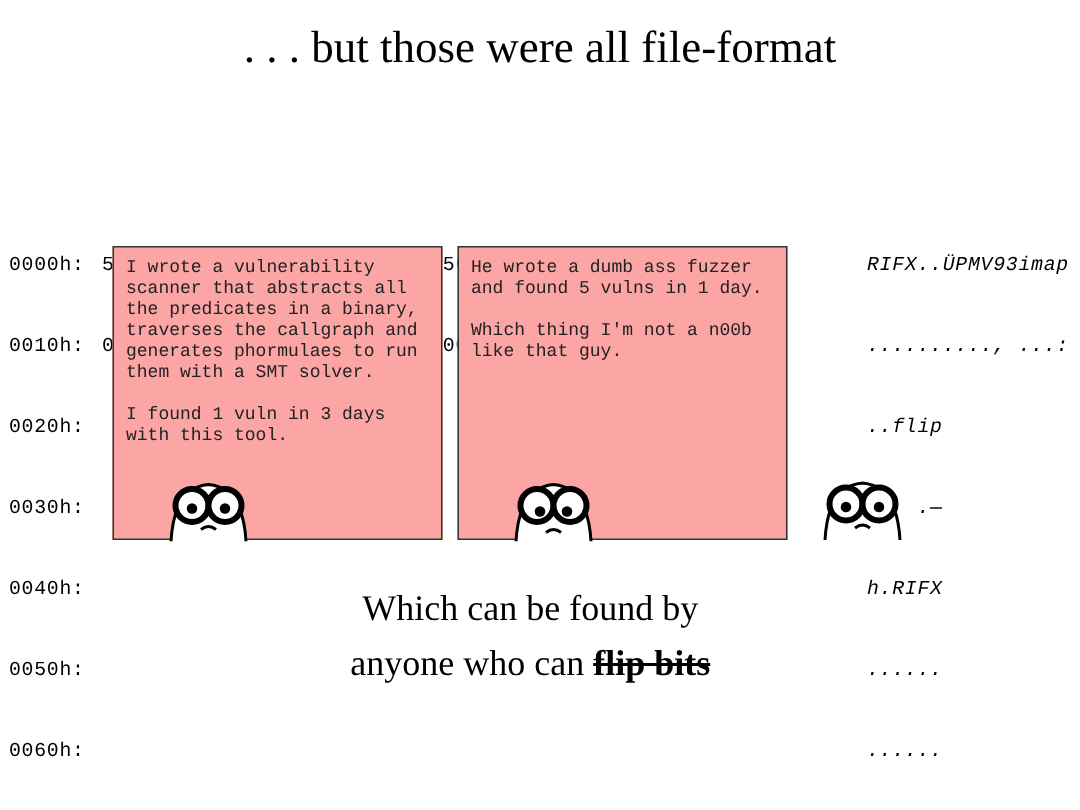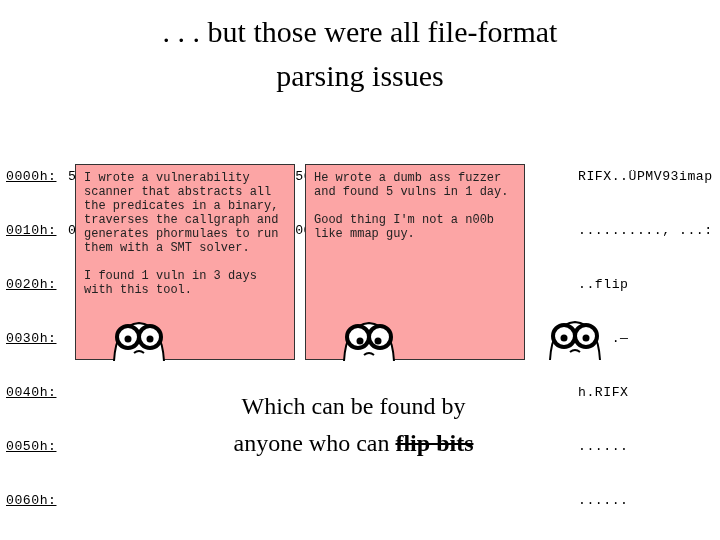--- a/index.html
+++ b/index.html
@@ -32,23 +32,23 @@
     right: 6px;
     top: 132px;
     font-family: "Courier New", Courier, monospace;
     font-size: 13.2px;
     line-height: 18px;
     white-space: pre;
     color: #000;
     letter-spacing: 0.5px;
   }
   .hex-row { display: block; }
-  .hex-addr { display: inline-block; width: 62px; text-decoration: underline; }
+  .hex-addr { display: inline-block; width: 62px; }
   .hex-bytes { display: inline-block; width: 510px; }
-  .hex-ascii { display: inline-block; }
+  .hex-ascii { display: inline-block; font-style: italic; }
 
   .meme {
     position: absolute;
     top: 164px;
     background: #fca5a5;
     border: 1px solid #333;
     font-family: "Courier New", Courier, monospace;
     font-size: 12px;
     line-height: 14px;
     color: #222;
@@ -100,21 +100,20 @@
     text-decoration: line-through;
     text-decoration-thickness: 2px;
   }
 </style>
 </head>
 <body>
 <div class="slide">
 
   <div class="title">
     <span>. . . but those were all file-format</span>
-    <span class="line2">parsing issues</span>
   </div>
 
   <div class="hex-block">
     <span class="hex-row"><span class="hex-addr">0000h:</span><span class="hex-bytes">52 49 46 58 00 00 DC 50 4D 56 39 33 69 6D 61 70</span><span class="hex-ascii">RIFX..ÜPMV93imap</span></span>
     <span class="hex-row"><span class="hex-addr">0010h:</span><span class="hex-bytes">00 00 00 18 00 00 00 01 00 00 00 2C 00 00 07 3A</span><span class="hex-ascii">.........., ...:</span></span>
     <span class="hex-row"><span class="hex-addr">0020h:</span><span class="hex-bytes"></span><span class="hex-ascii">..flip</span></span>
     <span class="hex-row"><span class="hex-addr">0030h:</span><span class="hex-bytes"></span><span class="hex-ascii">.Ê...—</span></span>
     <span class="hex-row"><span class="hex-addr">0040h:</span><span class="hex-bytes"></span><span class="hex-ascii">h.RIFX</span></span>
     <span class="hex-row"><span class="hex-addr">0050h:</span><span class="hex-bytes"></span><span class="hex-ascii">......</span></span>
     <span class="hex-row"><span class="hex-addr">0060h:</span><span class="hex-bytes"></span><span class="hex-ascii">......</span></span>
@@ -144,21 +143,21 @@
         <circle cx="46" cy="34" r="3.5" fill="#000"></circle>
         <path d="M30 48 Q35 44 40 48" fill="none" stroke="#000" stroke-width="2"></path>
       </svg>
     </div>
   </div>
 
   <div class="meme meme-right">
     <div class="text-area">
       <span>He wrote a dumb ass fuzzer and found 5 vulns in 1 day.</span>
       <div class="text-gap"></div>
-      <span>Good thing I'm not a n00b like mmap guy.</span>
+      <span>Which thing I'm not a n00b like that guy.</span>
     </div>
     <div class="face">
       <svg width="70" height="56" viewBox="0 0 70 56">
         <path d="M10 56 Q12 20 35 18 Q58 20 60 56" fill="#fff" stroke="#000" stroke-width="2"></path>
         <circle cx="24" cy="32" r="11" fill="#fff" stroke="#000" stroke-width="4"></circle>
         <circle cx="46" cy="32" r="11" fill="#fff" stroke="#000" stroke-width="4"></circle>
         <circle cx="26" cy="36" r="3.5" fill="#000"></circle>
         <circle cx="44" cy="36" r="3.5" fill="#000"></circle>
         <path d="M30 50 Q35 46 40 50" fill="none" stroke="#000" stroke-width="2"></path>
       </svg>

